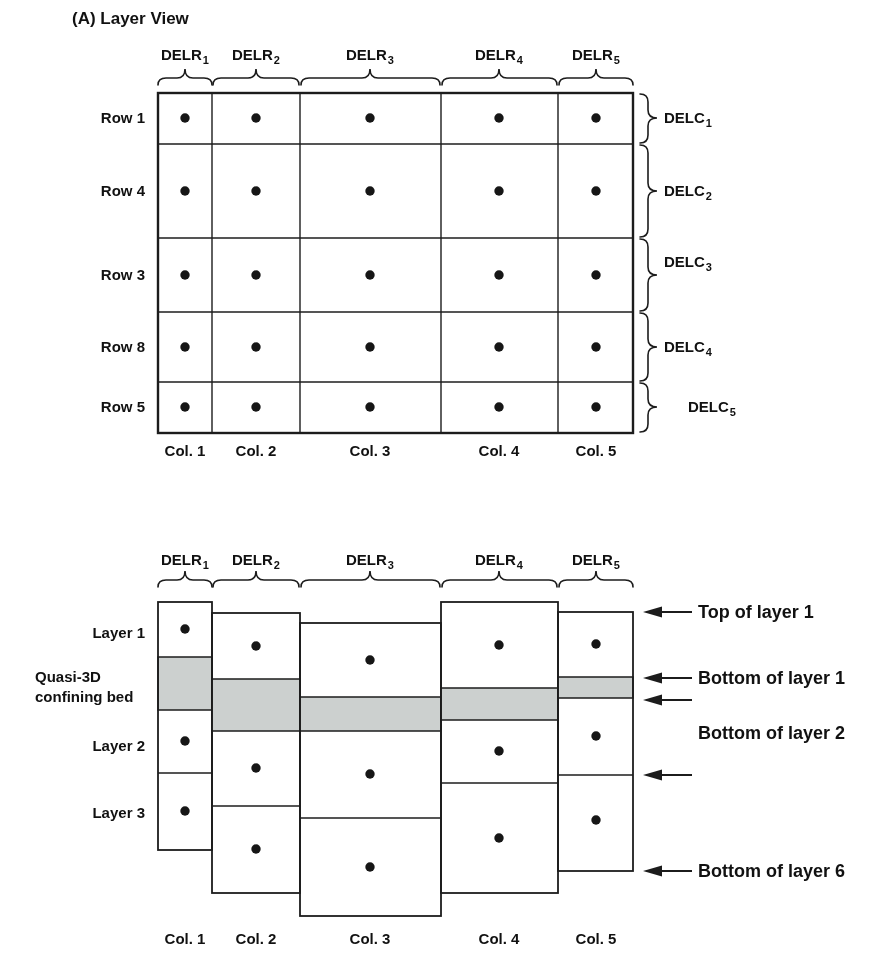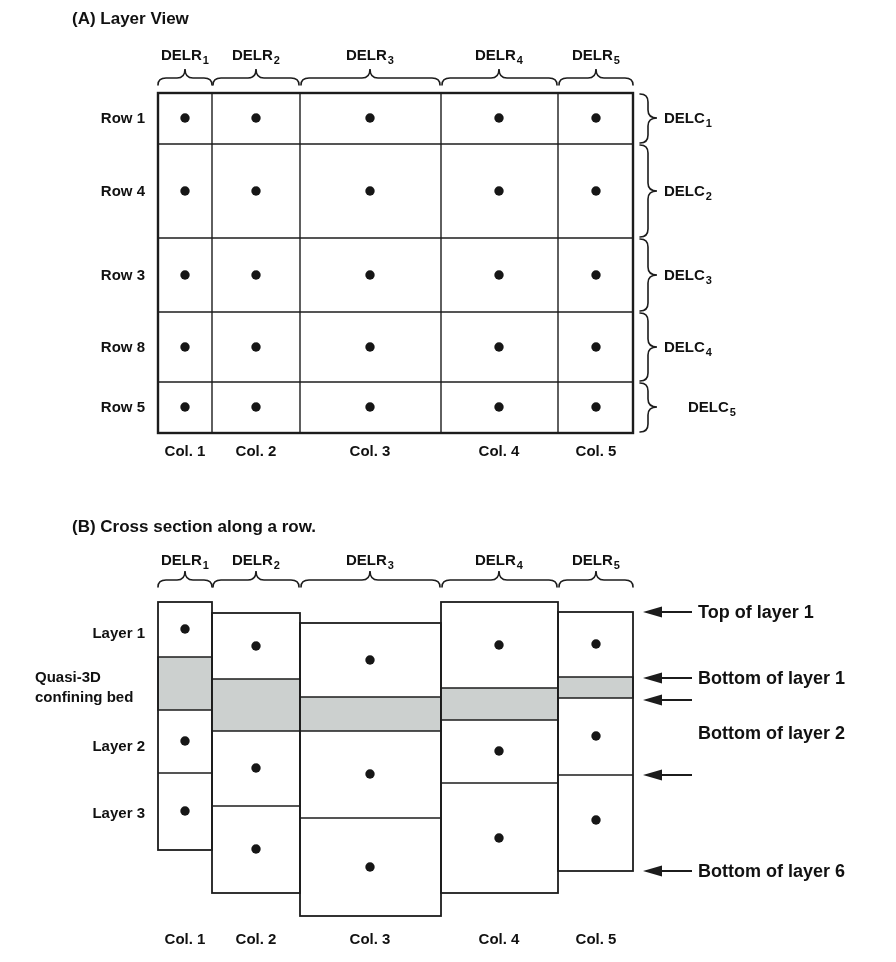--- a/index.html
+++ b/index.html
@@ -147,31 +147,30 @@
 <div class="lbl cx" style="left:556px;top:46px"><span>DELR</span><span class="sub">5</span></div>
 
 <div class="lbl rl" style="top:109px">Row 1</div>
 <div class="lbl rl" style="top:182px">Row 4</div>
 <div class="lbl rl" style="top:266px">Row 3</div>
 <div class="lbl rl" style="top:338px">Row 8</div>
 <div class="lbl rl" style="top:398px">Row 5</div>
 
 <div class="lbl" style="left:664px;top:109px"><span>DELC</span><span class="sub">1</span></div>
 <div class="lbl" style="left:664px;top:182px"><span>DELC</span><span class="sub">2</span></div>
-<div class="lbl" style="left:664px;top:266px"><span>DELC</span><span class="sub">3</span></div>
+<div class="lbl" style="left:664px;top:253px"><span>DELC</span><span class="sub">3</span></div>
 <div class="lbl" style="left:664px;top:338px"><span>DELC</span><span class="sub">4</span></div>
 <div class="lbl" style="left:688px;top:398px"><span>DELC</span><span class="sub">5</span></div>
 
 <div class="lbl cx" style="left:145px;top:442px">Col. 1</div>
 <div class="lbl cx" style="left:216px;top:442px">Col. 2</div>
 <div class="lbl cx" style="left:330px;top:442px">Col. 3</div>
 <div class="lbl cx" style="left:459px;top:442px">Col. 4</div>
 <div class="lbl cx" style="left:556px;top:442px">Col. 5</div>
 
-<div class="title" style="left:72px;top:517px">(B) Cross section along a row.</div>
 
 <div class="lbl cx" style="left:145px;top:551px"><span>DELR</span><span class="sub">1</span></div>
 <div class="lbl cx" style="left:216px;top:551px"><span>DELR</span><span class="sub">2</span></div>
 <div class="lbl cx" style="left:330px;top:551px"><span>DELR</span><span class="sub">3</span></div>
 <div class="lbl cx" style="left:459px;top:551px"><span>DELR</span><span class="sub">4</span></div>
 <div class="lbl cx" style="left:556px;top:551px"><span>DELR</span><span class="sub">5</span></div>
 
 <div class="lbl rl" style="top:624px">Layer 1</div>
 <div class="quasi">
   <div>Quasi-3D</div>

